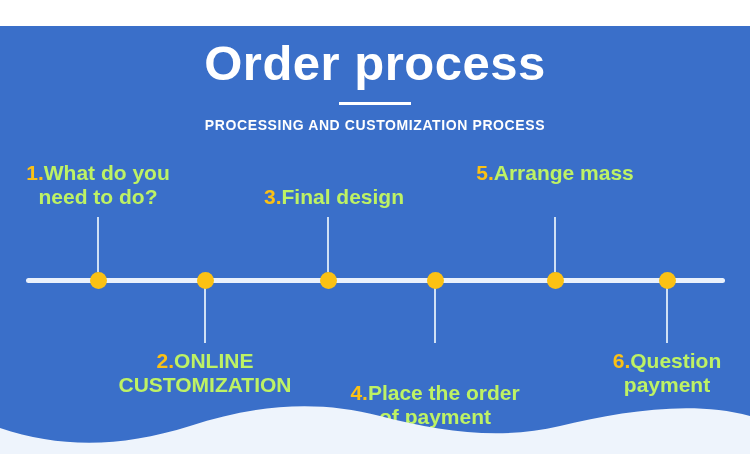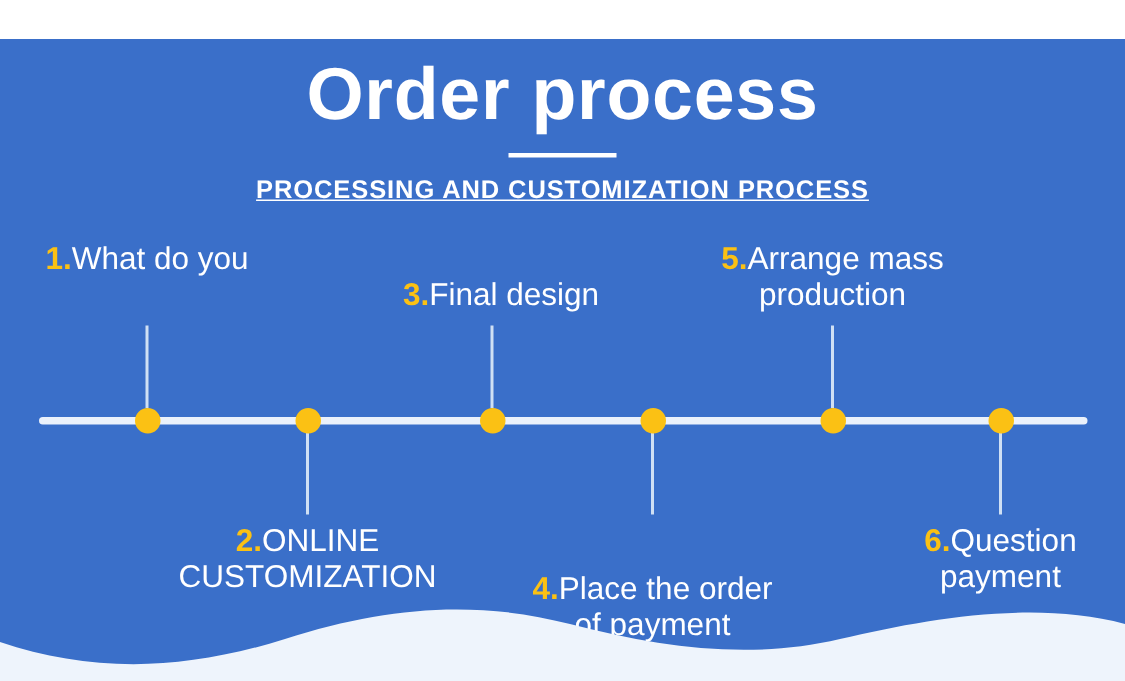--- a/index.html
+++ b/index.html
@@ -45,25 +45,24 @@
   }
   #title-rule {
     width:72px;
     height:3px;
     background:#ffffff;
     margin:13px auto 0 auto;
   }
   #page-subtitle {
     margin-top:12px;
     color:#ffffff;
-    font-size:17px;
+    font-size:14px;
     font-weight:600;
     letter-spacing:0.6px;
     white-space:nowrap;
-    text-decoration:underline;
   }
 
   
   #timeline-line {
     position:absolute;
     left:26px;
     top:252px;
     width:699px;
     height:5px;
     background:#eaf1fb;
@@ -88,21 +87,21 @@
   .node-label {
     position:absolute;
     color:#ffffff;
     font-size:21px;
     line-height:1.15;
     text-align:center;
     z-index:2;
     white-space:pre-line;
   }
   .node-label .num { color:#fbc114; font-weight:600; }
-  .node-label .txt { color:#ffffff; }
+  .node-label .txt { color:#bef264;font-weight:bold; }
 
   
   #wave {
     position:absolute;
     left:0;
     bottom:0;
     width:750px;
     height:72px;
     z-index:5;
   }
@@ -118,33 +117,33 @@
       <div id="page-title">Order process</div>
       <div id="title-rule"></div>
       <div id="page-subtitle">PROCESSING AND CUSTOMIZATION PROCESS</div>
     </div>
 
     <div id="timeline-line"></div>
 
     <div id="nodes-layer">
         <div class="node-dot" style="left: 89.5px; top: 245.5px;"></div>
         <div class="node-stem" style="left: 97px; top: 191px; height: 55px;"></div>
-        <div class="node-label" style="width: 300px; left: -52px; top: 135px;"><span class="num">1.</span><span class="txt">What do you</span><br></div>
+        <div class="node-label" style="width: 300px; left: -52px; top: 135px;"><span class="num">1.</span><span class="txt">What do you</span><br><span class="txt">need to do?</span></div>
         <div class="node-dot" style="left: 196.5px; top: 245.5px;"></div>
         <div class="node-stem" style="left: 204px; top: 262px; height: 55px;"></div>
         <div class="node-label" style="width: 300px; left: 55px; top: 323px;"><span class="num">2.</span><span class="txt">ONLINE</span><br><span class="txt">CUSTOMIZATION</span></div>
         <div class="node-dot" style="left: 319.5px; top: 245.5px;"></div>
         <div class="node-stem" style="left: 327px; top: 191px; height: 55px;"></div>
         <div class="node-label" style="width: 300px; left: 184px; top: 159px;"><span class="num">3.</span><span class="txt">Final design</span></div>
         <div class="node-dot" style="left: 426.5px; top: 245.5px;"></div>
         <div class="node-stem" style="left: 434px; top: 262px; height: 55px;"></div>
         <div class="node-label" style="width: 300px; left: 285px; top: 323px; margin-top: 32px;"><span class="num">4.</span><span class="txt">Place the order</span><br><span class="txt">of payment</span></div>
         <div class="node-dot" style="left: 546.5px; top: 245.5px;"></div>
         <div class="node-stem" style="left: 554px; top: 191px; height: 55px;"></div>
-        <div class="node-label" style="width: 300px; left: 405px; top: 135px;"><span class="num">5.</span><span class="txt">Arrange mass</span><br><span class="txt">production</span></div>
+        <div class="node-label" style="width: 300px; left: 405px; top: 135px;"><span class="num">5.</span><span class="txt">Arrange mass</span><br></div>
         <div class="node-dot" style="left: 658.5px; top: 245.5px;"></div>
         <div class="node-stem" style="left: 666px; top: 262px; height: 55px;"></div>
         <div class="node-label" style="width: 300px; left: 517px; top: 323px;"><span class="num">6.</span><span class="txt">Question</span><br><span class="txt">payment</span></div>
       </div>
 
     <svg id="wave" viewBox="0 0 750 72" preserveAspectRatio="none">
       <path d="M0,46 C60,66 120,66 190,44 C258,22 318,18 380,34 C442,50 500,58 560,44 C620,30 690,18 750,34 L750,72 L0,72 Z" fill="#eef4fc"></path>
     </svg>
 
   </div>

